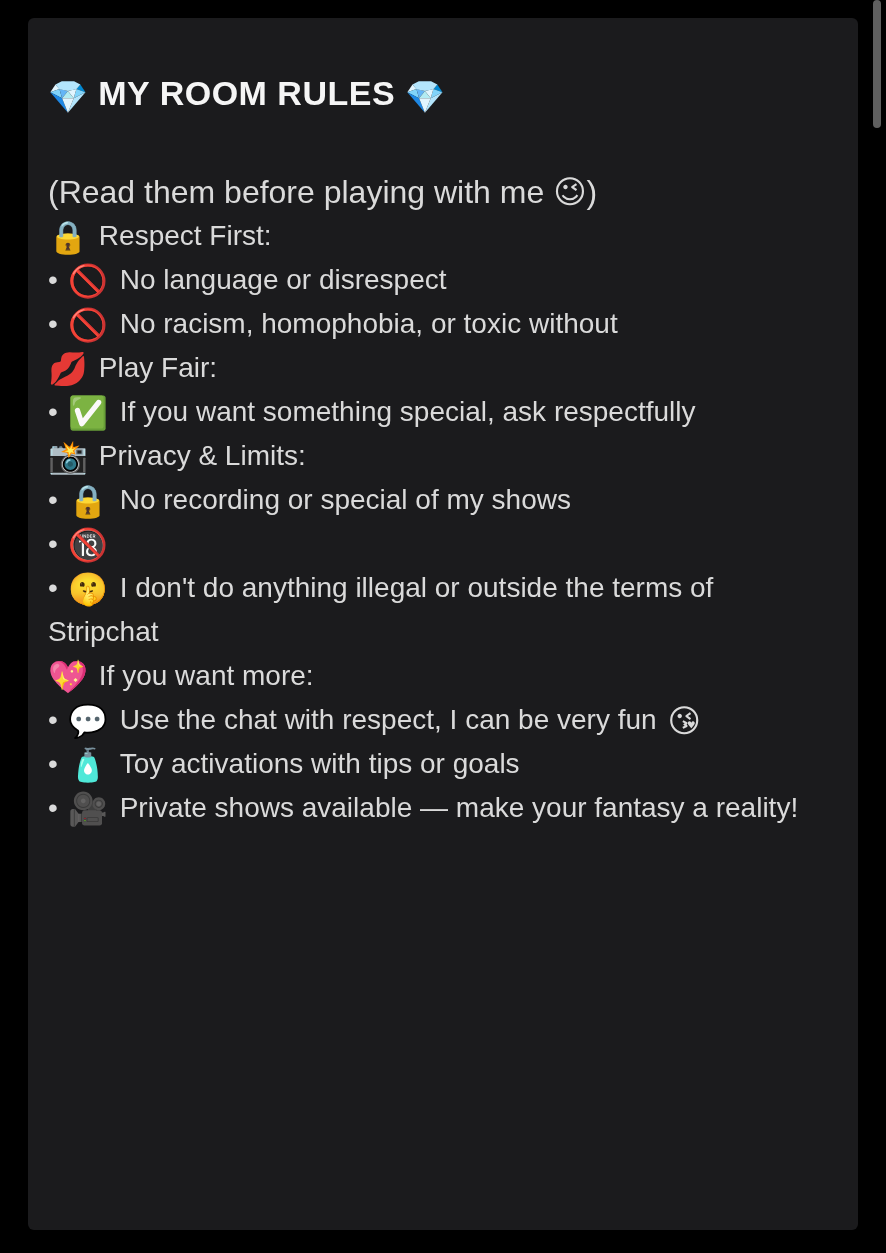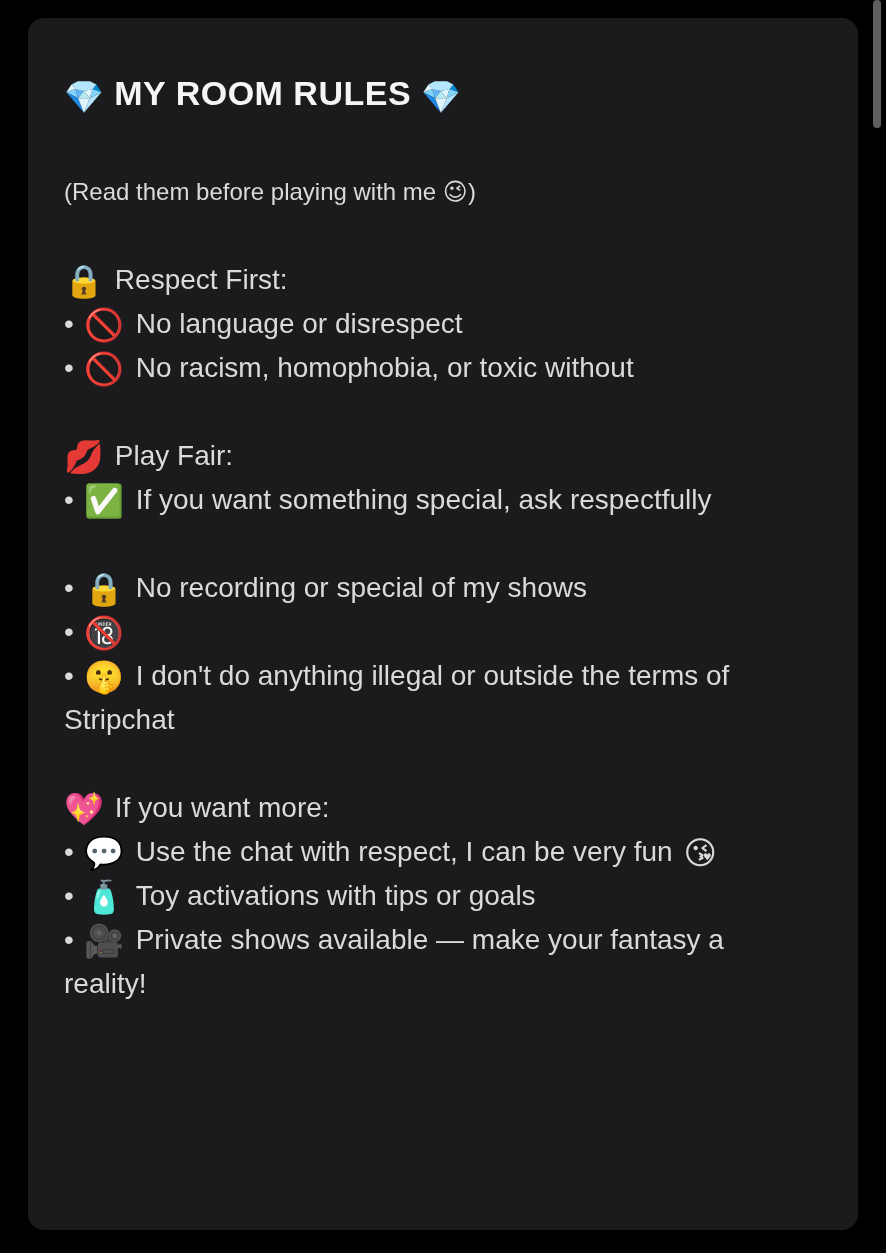--- a/index.html
+++ b/index.html
@@ -5,33 +5,33 @@
   html,body{margin:0;padding:0;}
   body{
     width:886px;height:1253px;overflow:hidden;
     background:var(--page-bg,#000);
     font-family:"Liberation Sans","DejaVu Sans",sans-serif;
   }
   .stage{position:relative;width:886px;height:1253px;background:var(--page-bg,#000);}
   .panel{
     position:absolute;left:28px;top:18px;width:830px;height:1212px;
     background:var(--panel-bg,#1b1b1d);
-    border-radius:16px;box-sizing:border-box;
-    padding:52px 48px 40px 36px;overflow:hidden;
+    border-radius:6px;box-sizing:border-box;
+    padding:52px 48px 40px 20px;overflow:hidden;
   }
   .title{
     margin:0;font-size:34px;line-height:46px;font-weight:700;
     color:var(--title-color,#f5f5f5);letter-spacing:.5px;
   }
   .title .emoji{font-weight:400;}
   .subtitle{
-    margin:54px 0 0 0;font-size:24px;line-height:44px;
+    margin:54px 0 0 0;font-size:32px;line-height:44px;
     color:var(--text-color,#dadada);
   }
-  .section{margin-top:44px;}
+  .section{}
   .line{
     font-size:28px;line-height:44px;color:var(--text-color,#dadada);
     font-weight:400;
   }
   .emoji{font-size:32px;line-height:1;vertical-align:-3px;}
   .line .bullet{margin-right:11px;}
   .line .emoji{margin-right:11px;}
   .line .emoji-end{margin-left:11px;margin-right:0;}
   .scrollbar-thumb{
     position:absolute;right:5px;top:0;width:8px;height:128px;
@@ -53,20 +53,21 @@
         <section class="section">
           <div class="line heading"><span class="emoji">🔒</span><span class="htext">Respect First:</span></div>
           <div class="line"><span class="bullet">•</span><span class="emoji">🚫</span><span class="itext">No language or disrespect</span></div>
           <div class="line"><span class="bullet">•</span><span class="emoji">🚫</span><span class="itext">No racism, homophobia, or toxic without</span></div>
         </section>
         <section class="section">
           <div class="line heading"><span class="emoji">💋</span><span class="htext">Play Fair:</span></div>
           <div class="line"><span class="bullet">•</span><span class="emoji">✅</span><span class="itext">If you want something special, ask respectfully</span></div>
         </section>
         <section class="section">
+          <div class="line heading"><span class="emoji">📸</span><span class="htext">Privacy &amp; Limits:</span></div>
           <div class="line"><span class="bullet">•</span><span class="emoji">🔒</span><span class="itext">No recording or special of my shows</span></div>
           <div class="line"><span class="bullet">•</span><span class="emoji">🔞</span></div>
           <div class="line"><span class="bullet">•</span><span class="emoji">🤫</span><span class="itext">I don't do anything illegal or outside the terms of Stripchat</span></div>
         </section>
         <section class="section">
           <div class="line heading"><span class="emoji">💖</span><span class="htext">If you want more:</span></div>
           <div class="line"><span class="bullet">•</span><span class="emoji">💬</span><span class="itext">Use the chat with respect, I can be very fun</span><span class="emoji emoji-end">😘</span></div>
           <div class="line"><span class="bullet">•</span><span class="emoji">🧴</span><span class="itext">Toy activations with tips or goals</span></div>
           <div class="line"><span class="bullet">•</span><span class="emoji">🎥</span><span class="itext">Private shows available — make your fantasy a reality!</span></div>
         </section>

